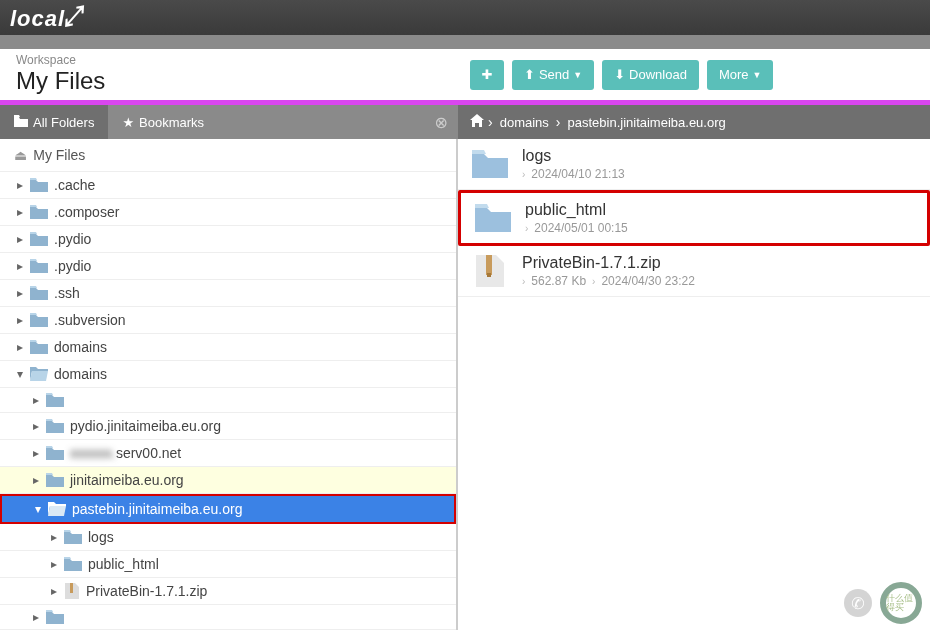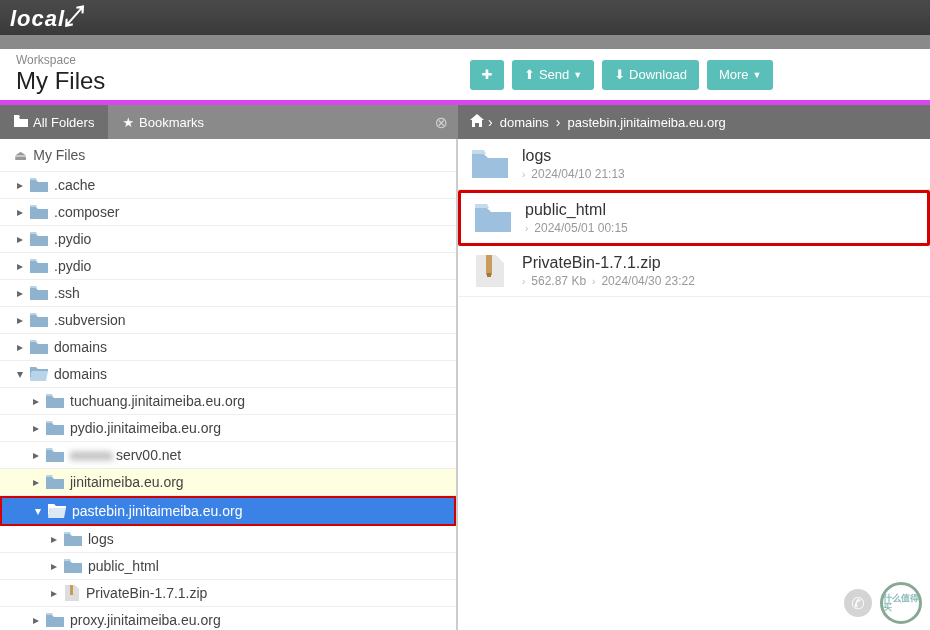--- a/index.html
+++ b/index.html
@@ -57,21 +57,21 @@
     .file-row .thumb { width: 36px; height: 30px; display:flex; align-items:center; justify-content:center; flex-shrink: 0; }
     .file-info { flex: 1; }
     .file-name { font-size: 16px; color: #333; }
     .file-meta { font-size: 12px; color: #999; margin-top: 2px; display: flex; gap: 6px; align-items: center; }
     .file-meta-arrow { color: #bbb; font-size: 10px; }
     .file-row.redbox { border: 3px solid #d40000; border-radius: 2px; }
     
     
     .watermark { position: absolute; right: 8px; bottom: 6px; display: flex; align-items: center; gap: 8px; opacity: 0.5; font-size: 18px; color: #888; }
     .watermark .wechat { width: 28px; height: 28px; border-radius: 50%; background: #aaa; display:flex; align-items:center; justify-content:center; color:#fff; font-size:16px; }
-    .watermark .circle2 { width: 42px; height: 42px; border-radius: 50%; border: 3px solid #14532d; display:flex; align-items:center; justify-content:center; font-size:12px; color:#0f766e; flex-direction:column; line-height:1;font-weight:bold; }
+    .watermark .circle2 { width: 42px; height: 42px; border-radius: 50%; border: 6px solid #14532d; display:flex; align-items:center; justify-content:center; font-size:12px; color:#4d7c0f; flex-direction:column; line-height:1; }
   </style>
 </head>
 <body>
 
 <div class="top-bar">
   <span class="logo">
     <span>local</span><span class="logo-swoosh">⤢</span>
   </span>
 </div>
 <div class="subnav"></div>
@@ -218,21 +218,20 @@
       </div>
 
     <div class="tree-node indent-1">
         <span class="tree-caret">▸</span>
         <span class="folder-icon">
           <svg width="18" height="14" viewBox="0 0 18 14">
             <path fill="#8fb3cf" d="M0 2 L6 2 L8 4 L18 4 L18 14 L0 14 Z"></path>
             <path fill="#b8d4e8" d="M0 0 L6 0 L7 2 L0 2 Z"></path>
           </svg>
         </span>
-        <span>tuchuang.jinitaimeiba.eu.org</span>
       </div>
     <div class="tree-node indent-1">
         <span class="tree-caret">▸</span>
         <span class="folder-icon">
           <svg width="18" height="14" viewBox="0 0 18 14">
             <path fill="#8fb3cf" d="M0 2 L6 2 L8 4 L18 4 L18 14 L0 14 Z"></path>
             <path fill="#b8d4e8" d="M0 0 L6 0 L7 2 L0 2 Z"></path>
           </svg>
         </span>
         <span>pydio.jinitaimeiba.eu.org</span>
@@ -301,21 +300,20 @@
       </div>
 
     <div class="tree-node indent-1">
         <span class="tree-caret">▸</span>
         <span class="folder-icon">
           <svg width="18" height="14" viewBox="0 0 18 14">
             <path fill="#8fb3cf" d="M0 2 L6 2 L8 4 L18 4 L18 14 L0 14 Z"></path>
             <path fill="#b8d4e8" d="M0 0 L6 0 L7 2 L0 2 Z"></path>
           </svg>
         </span>
-        <span>proxy.jinitaimeiba.eu.org</span>
       </div>
   </div>
 
   <div class="content">
     <div class="file-row">
       <div class="thumb">
           <svg width="36" height="28" viewBox="0 0 36 28">
             <path fill="#9cc0de" d="M0 4 L12 4 L16 8 L36 8 L36 28 L0 28 Z"></path>
             <path fill="#c2dbed" d="M0 0 L12 0 L14 4 L0 4 Z"></path>
           </svg>

